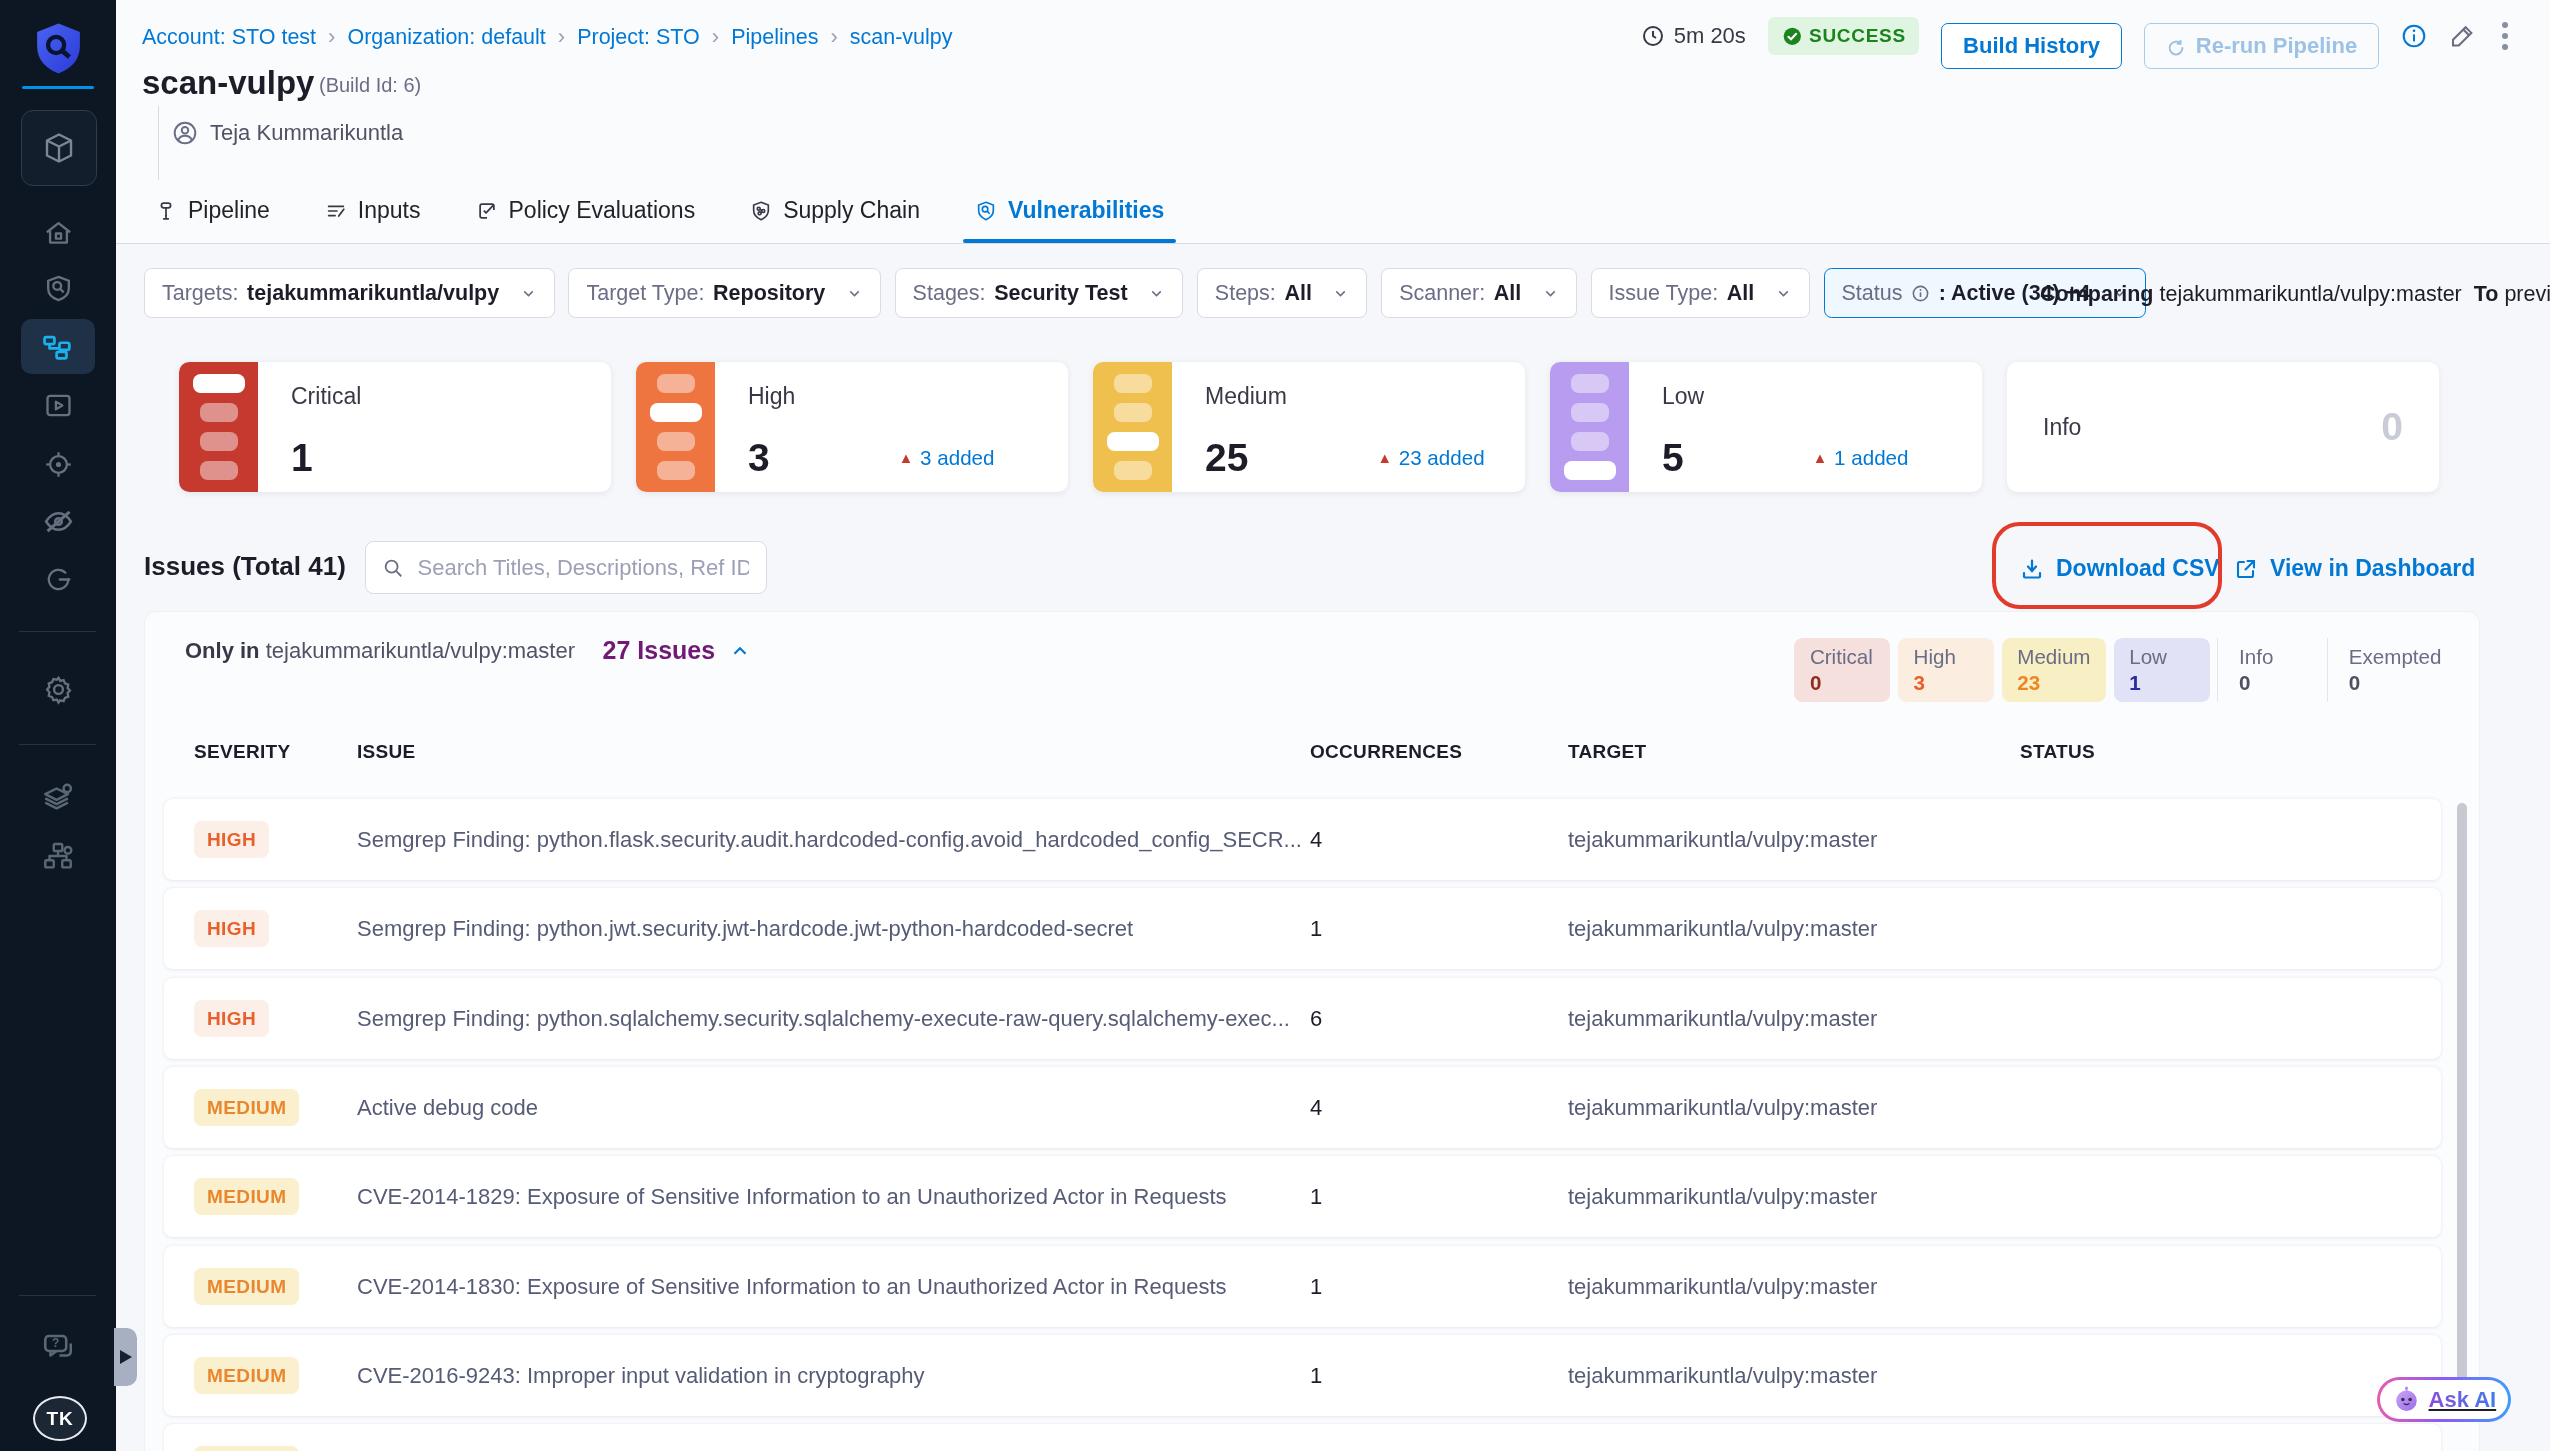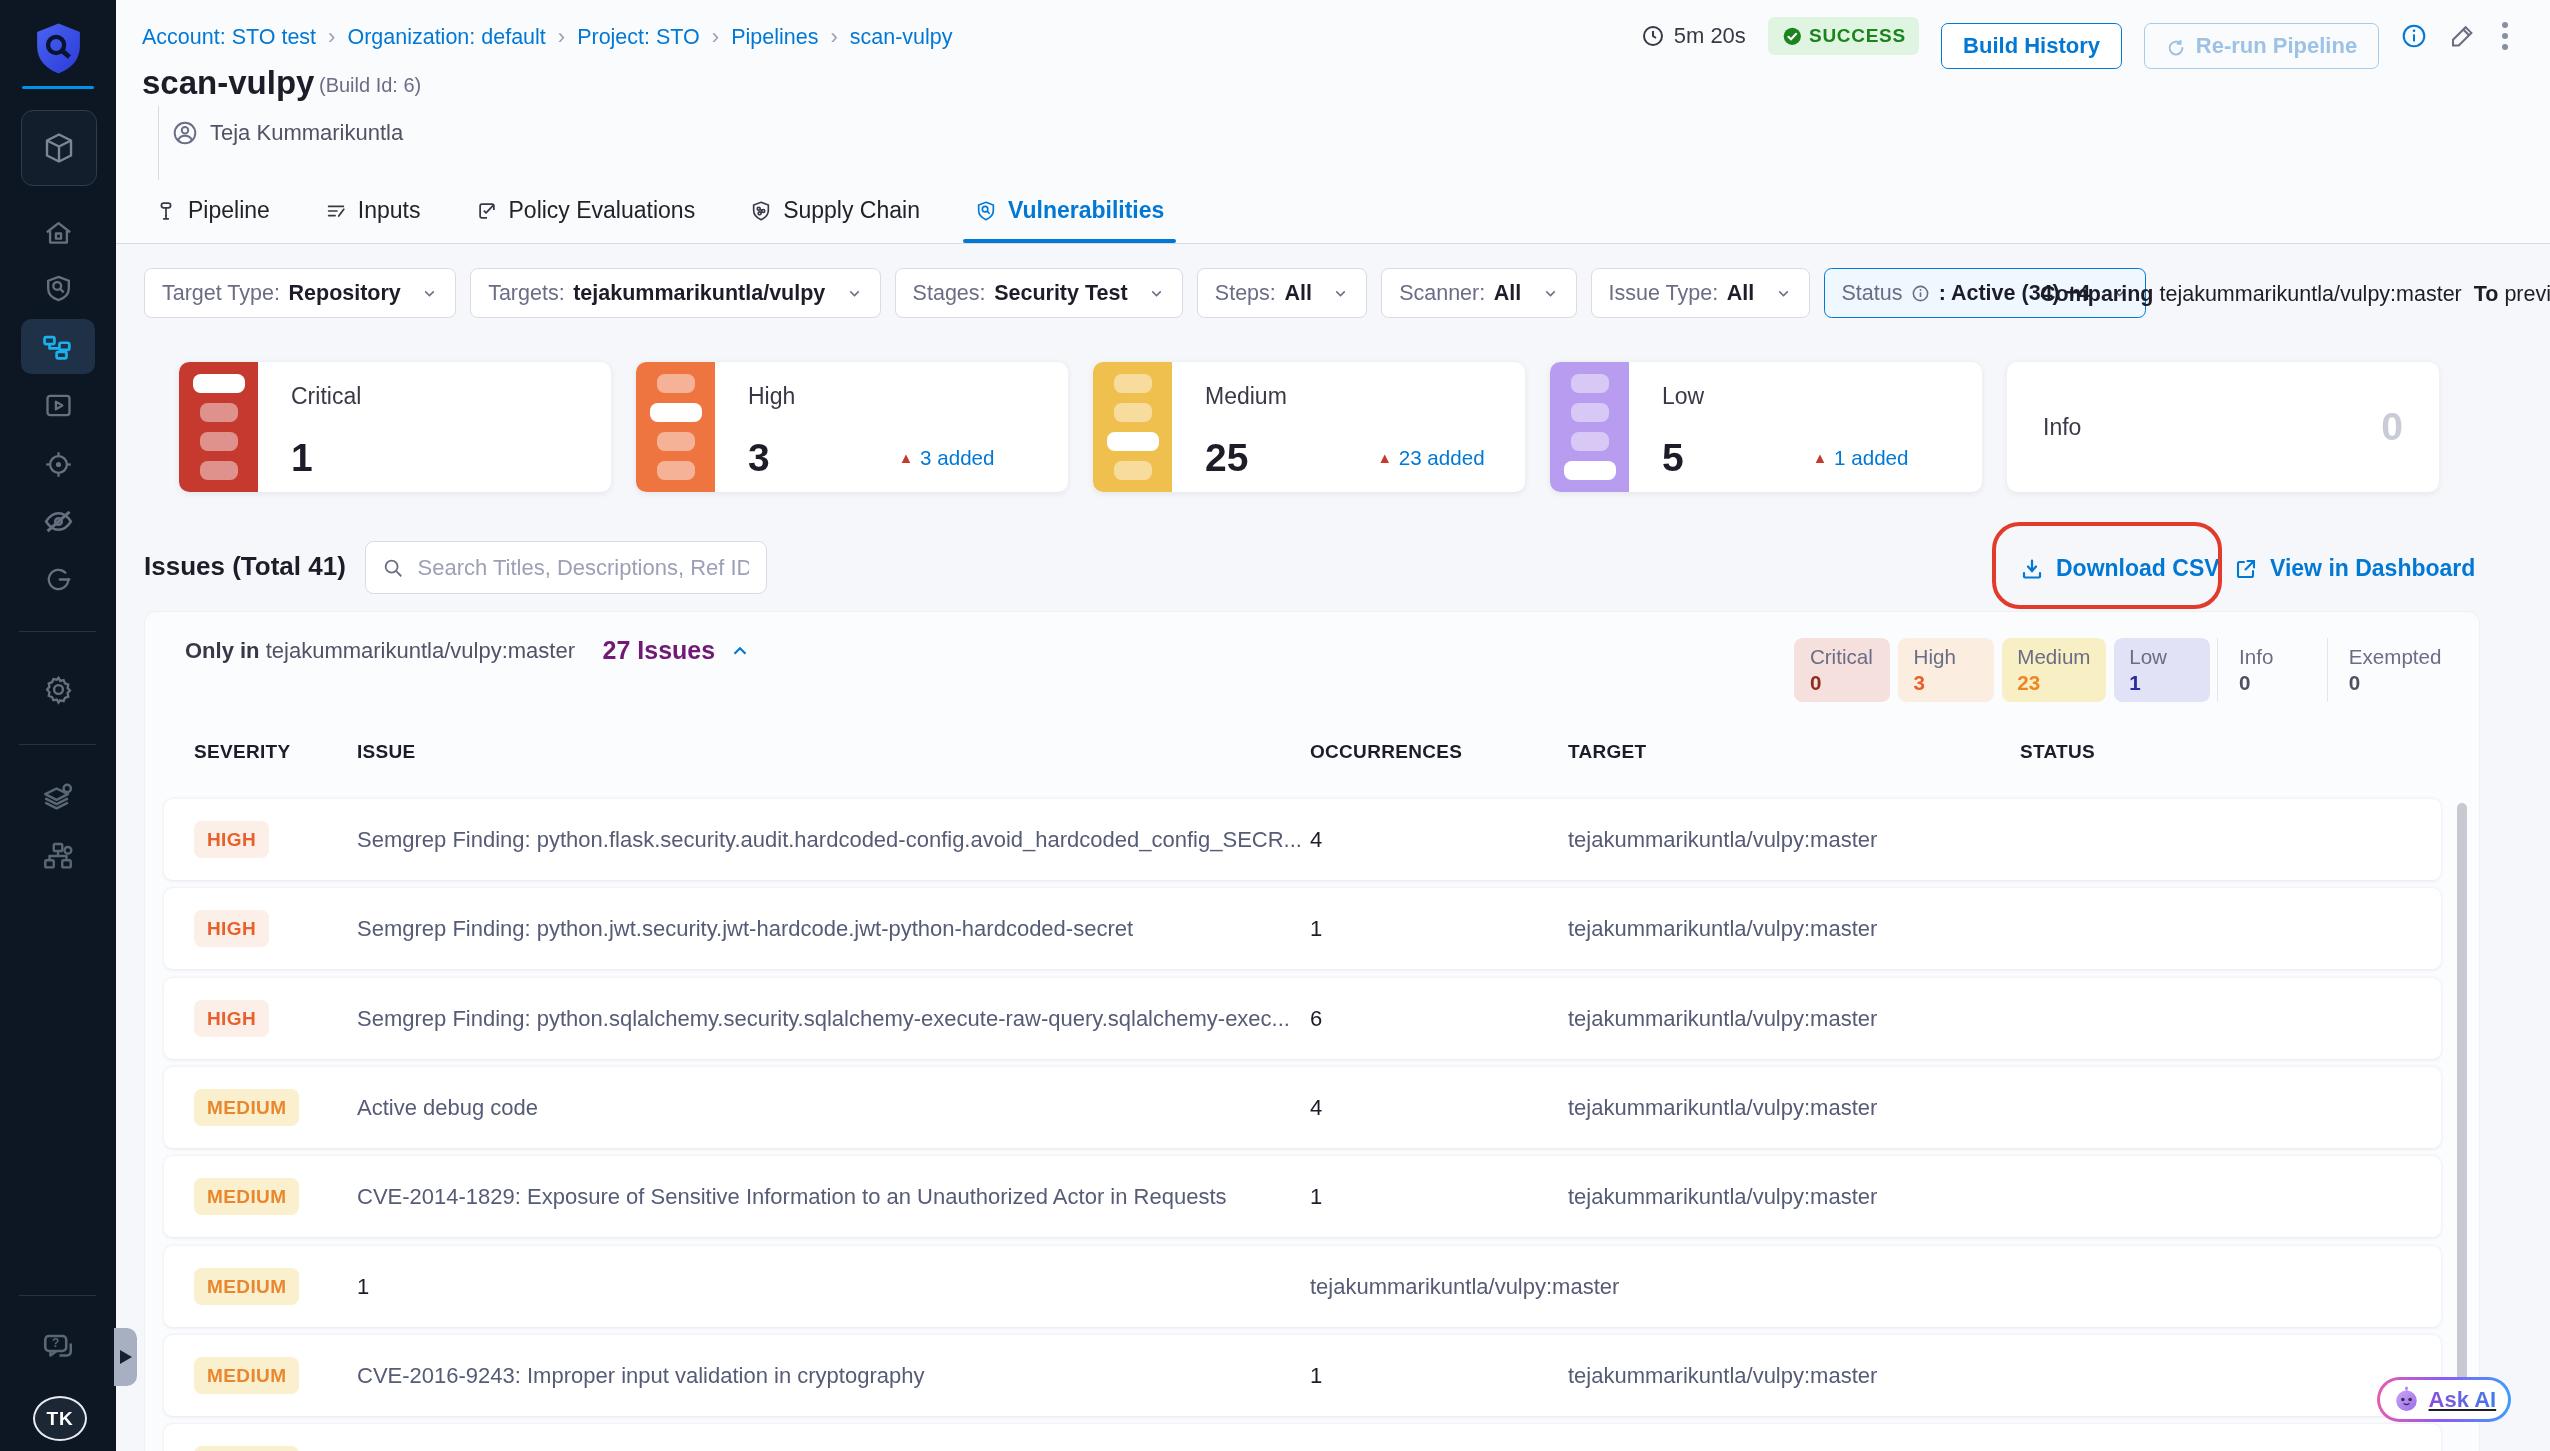--- a/index.html
+++ b/index.html
@@ -385,31 +385,31 @@
             <circle cx="11" cy="10" r="3"></circle>
             <line x1="13.2" y1="12.2" x2="16" y2="15"></line>
           </g>
         </svg>
       <span>Vulnerabilities</span>
     </div>
   </div>
 
   <div class="filters">
     <div class="pill">
-      <span class="lab">Target Type:</span>
-        <span class="val">Repository</span>
+      <span class="lab">Targets:</span>
+        <span class="val">tejakummarikuntla/vulpy</span>
       <span class="chev">
           <svg width="17" height="17" viewBox="0 0 24 24">
             <path d="M6 9l6 6 6-6" fill="none" stroke="#6B6D85" stroke-width="2"></path>
           </svg>
         </span>
     </div>
     <div class="pill">
-      <span class="lab">Targets:</span>
-        <span class="val">tejakummarikuntla/vulpy</span>
+      <span class="lab">Target Type:</span>
+        <span class="val">Repository</span>
       <span class="chev">
           <svg width="17" height="17" viewBox="0 0 24 24">
             <path d="M6 9l6 6 6-6" fill="none" stroke="#6B6D85" stroke-width="2"></path>
           </svg>
         </span>
     </div>
     <div class="pill">
       <span class="lab">Stages:</span>
         <span class="val">Security Test</span>
       <span class="chev">
@@ -656,20 +656,21 @@
         <span><span class="sevbadge sev-medium">MEDIUM</span></span>
         <span class="cell-issue">CVE-2014-1829: Exposure of Sensitive Information to an Unauthorized Actor in Requests</span>
         <span class="cell-occ">1</span>
         <span class="cell-target">tejakummarikuntla/vulpy:master</span>
         <span></span>
       </div>
     </div>
     <div class="rowcard" style="top:634px;">
       <div class="rowgrid">
         <span><span class="sevbadge sev-medium">MEDIUM</span></span>
+        <span class="cell-issue">CVE-2014-1830: Exposure of Sensitive Information to an Unauthorized Actor in Requests</span>
         <span class="cell-occ">1</span>
         <span class="cell-target">tejakummarikuntla/vulpy:master</span>
         <span></span>
       </div>
     </div>
     <div class="rowcard" style="top:723px;">
       <div class="rowgrid">
         <span><span class="sevbadge sev-medium">MEDIUM</span></span>
         <span class="cell-issue">CVE-2016-9243: Improper input validation in cryptography</span>
         <span class="cell-occ">1</span>

